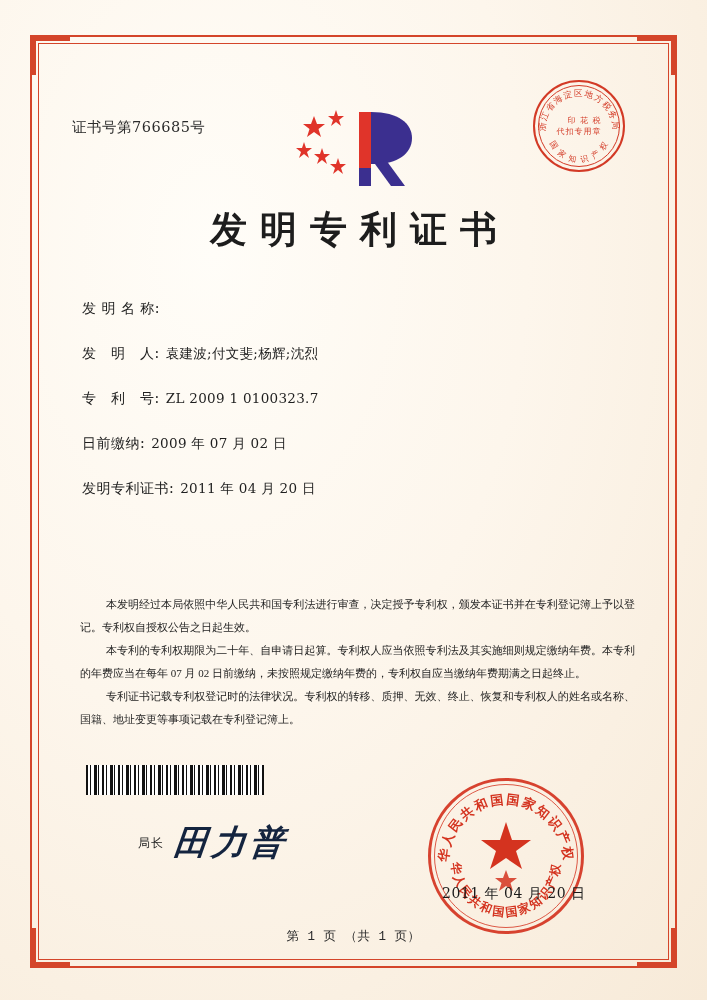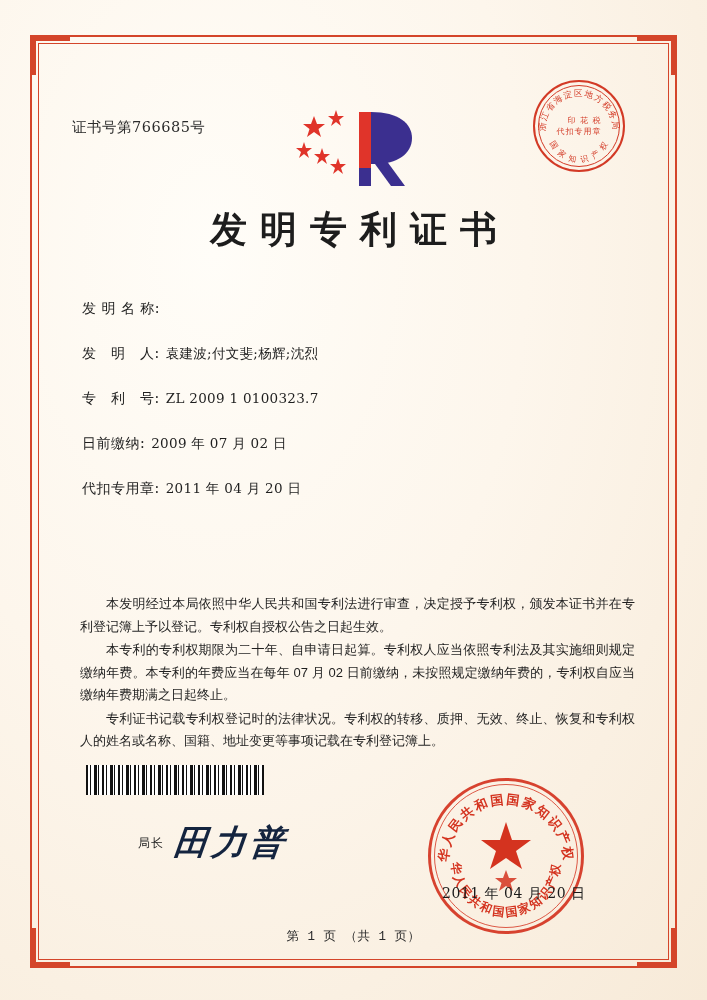--- a/index.html
+++ b/index.html
@@ -152,22 +152,22 @@
     font-size: 13.5px;
     letter-spacing: 0.3px;
   }
 
   
   .body-text {
     position: absolute;
     left: 80px;
     right: 72px;
     top: 593px;
-    font-family: Liberation Sans, sans-serif;
-    font-size: 13px;
+    font-family: Liberation Serif, serif;
+    font-size: 11px;
     line-height: 22.5px;
     color: #1f1f1f;
     text-align: justify;
   }
   .body-text p {
     margin: 0 0 1px 0;
     text-indent: 26px;
   }
 
   
@@ -325,21 +325,21 @@
     </div>
     <div class="field-row">
       <span class="field-label">专　利　号:</span>
       <span class="field-value">ZL 2009 1 0100323.7</span>
     </div>
     <div class="field-row">
       <span class="field-label">日前缴纳:</span>
       <span class="field-value">2009 年 07 月 02 日</span>
     </div>
     <div class="field-row">
-      <span class="field-label">代扣专用章:</span>
+      <span class="field-label">发明专利证书:</span>
       <span class="field-value">2011 年 04 月 20 日</span>
     </div>
   </div>
 
   <div class="body-text">
     <p>本发明经过本局依照中华人民共和国专利法进行审查，决定授予专利权，颁发本证书并在专利登记簿上予以登记。专利权自授权公告之日起生效。</p>
     <p>本专利的专利权期限为二十年、自申请日起算。专利权人应当依照专利法及其实施细则规定缴纳年费。本专利的年费应当在每年 07 月 02 日前缴纳，未按照规定缴纳年费的，专利权自应当缴纳年费期满之日起终止。</p>
     <p>专利证书记载专利权登记时的法律状况。专利权的转移、质押、无效、终止、恢复和专利权人的姓名或名称、国籍、地址变更等事项记载在专利登记簿上。</p>
   </div>
 

